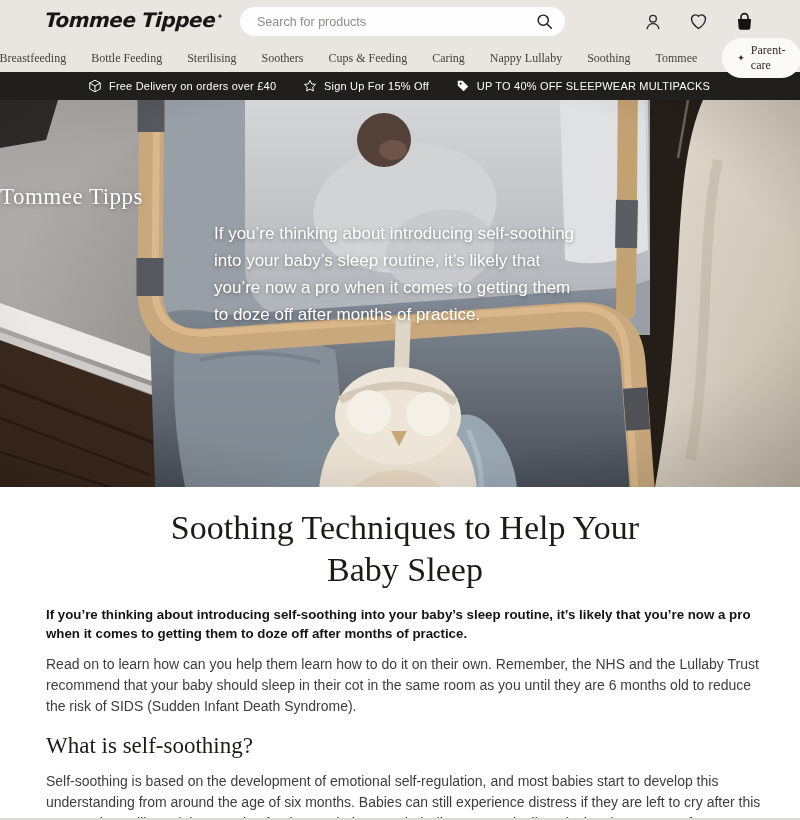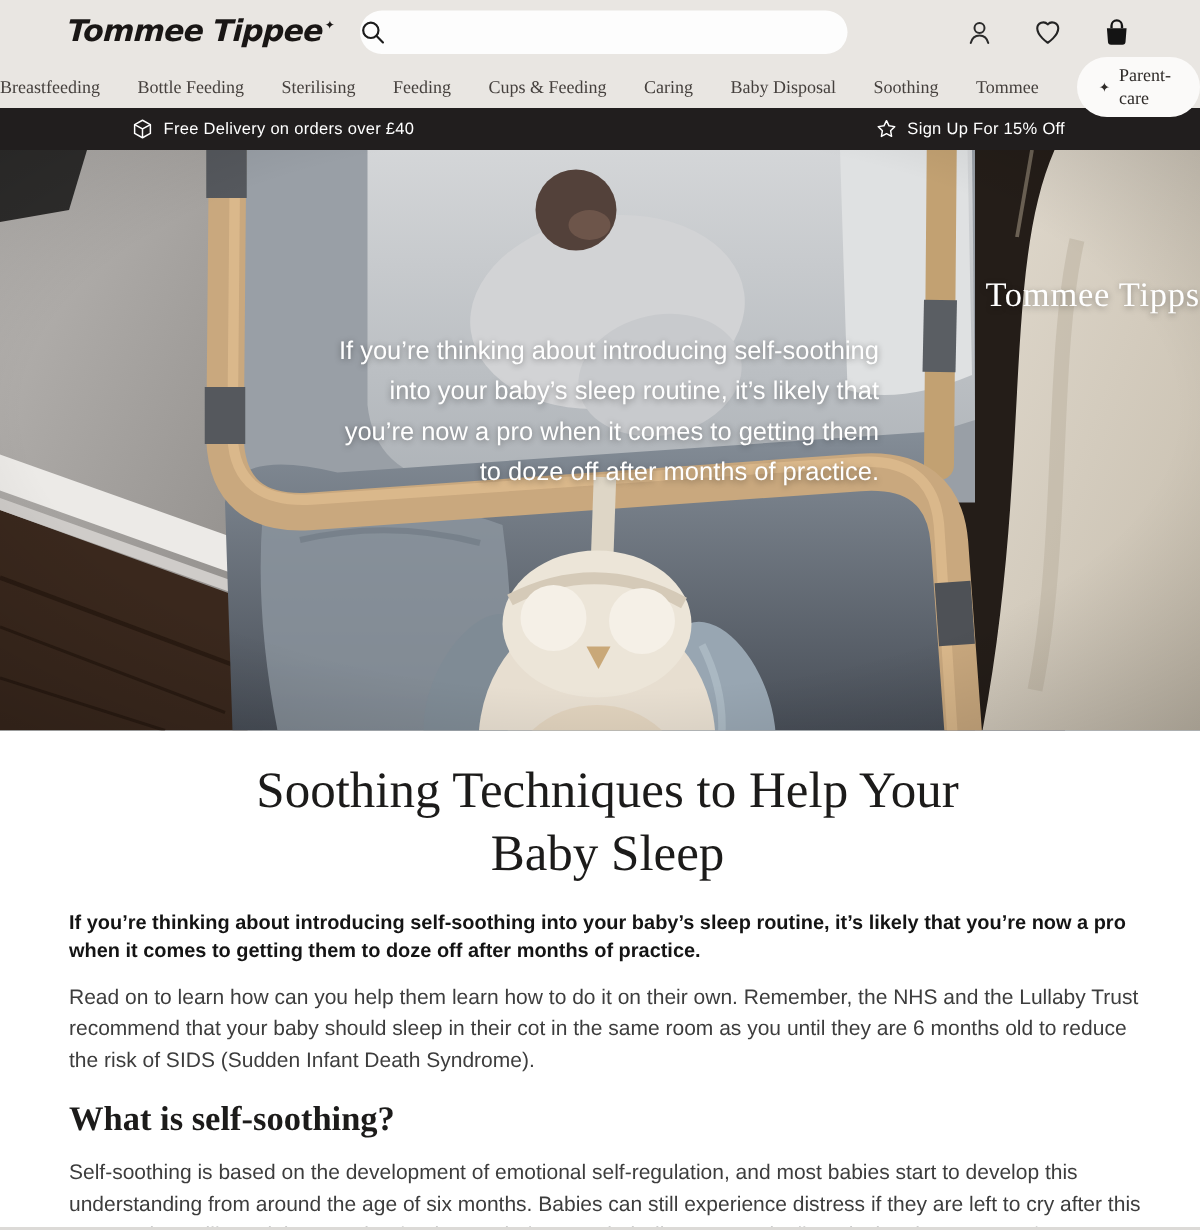--- a/index.html
+++ b/index.html
@@ -32,46 +32,47 @@
 
   
   .banner { height:28px; background:#211e1e; display:flex; align-items:center;
     justify-content:space-between; padding:0 90px 0 88px; }
   .banner-item { display:flex; align-items:center; gap:7px; color:#fff; font-size:11px;
     letter-spacing:.2px; white-space:nowrap; }
 
   
   .hero { position:relative; width:800px; height:387px; background:#5d646d; overflow:hidden; }
   .hero svg.scene { position:absolute; inset:0; }
-  .hero-text { position:absolute; left:0; right:0; top:84px; text-align:right; color:#fff; z-index:5; }
+  .hero-text { position:absolute; left:0; right:0; top:84px; text-align:left; color:#fff; z-index:5; }
   .hero-title { font-family:"Liberation Serif", serif; font-size:23px; font-weight:400;
     letter-spacing:.5px; text-shadow:0 1px 4px rgba(0,0,0,.35); }
   .hero-sub { width:372px; margin:10px auto 0; font-size:17px; line-height:27px;
     text-shadow:0 1px 4px rgba(0,0,0,.4); }
 
   
   .article { padding:20px 36px 0 46px; background:#fff; }
   .article h1 { font-family:"Liberation Serif", serif; font-weight:400; font-size:34px;
     line-height:1.23; color:#1c1b1a; text-align:center; max-width:470px; margin:0 auto 14px; }
   .intro-bold { font-size:13.3px; font-weight:bold; line-height:1.45; color:#141414; margin-bottom:11px; }
   .article p.body { font-size:14px; line-height:1.5; color:#3d3d3d; margin-bottom:12px; }
-  .article h2 { font-family:"Liberation Serif", serif; font-weight:700; font-size:23px;
+  .article h2 { font-family:"Liberation Serif", serif; font-weight:400; font-size:23px;
     color:#1c1b1a; margin:16px 0 12px; }
   .bottom-edge { position:absolute; left:0; bottom:0; width:800px; height:2px; background:#dcdad7; }
 
   svg.icn { display:block; }
 </style>
 </head>
 <body>
 
 <div class="header">
   <div class="header-top">
     <div class="logo"><span>Tommee Tippee</span><span class="mark">✦</span></div>
 
     <div class="searchbar">
+      <input type="text" placeholder="Search for products" style="">
       <span class="sicon">
         <svg class="icn" width="17" height="17" viewBox="0 0 20 20">
             <circle cx="8.5" cy="8.5" r="6" fill="none" stroke="#1c1c1c" stroke-width="1.7"></circle>
             <line x1="13" y1="13" x2="18" y2="18" stroke="#1c1c1c" stroke-width="1.7" stroke-linecap="round"></line>
           </svg>
       </span>
     </div>
 
     <div class="header-icons">
       <span class="hicon">
@@ -91,24 +92,24 @@
             <path d="M4.5 9h15l-.8 10.2a2.4 2.4 0 0 1-2.4 2.3H7.7a2.4 2.4 0 0 1-2.4-2.3z" fill="#141414"></path>
           </svg>
       </span>
     </div>
   </div>
 
   <div class="nav">
     <span class="nav-item">Breastfeeding</span>
     <span class="nav-item">Bottle Feeding</span>
     <span class="nav-item">Sterilising</span>
-    <span class="nav-item">Feeding</span>
+    <span class="nav-item">Soothers</span>
     <span class="nav-item">Cups &amp; Feeding</span>
     <span class="nav-item">Caring</span>
-    <span class="nav-item">Baby Disposal</span>
+    <span class="nav-item">Nappy Lullaby</span>
     <span class="nav-item">Soothing</span>
     <span class="nav-item">Tommee</span>
     <span class="nav-pill">
       <span class="spark">✦</span>
       <span>Parent-care</span>
     </span>
   </div>
 </div>
 
 <div class="banner">
@@ -117,20 +118,27 @@
         <path d="M12 2l9 5v10l-9 5-9-5V7z" fill="none" stroke="#fff" stroke-width="1.7" stroke-linejoin="round"></path>
         <path d="M3 7l9 5 9-5M12 12v10" fill="none" stroke="#fff" stroke-width="1.7"></path>
       </svg>
     <span>Free Delivery on orders over £40</span>
   </span>
   <span class="banner-item">
     <svg class="icn" width="14" height="14" viewBox="0 0 24 24">
         <path d="M12 2.5l2.9 5.9 6.5.9-4.7 4.6 1.1 6.5L12 17.3l-5.8 3.1 1.1-6.5L2.6 9.3l6.5-.9z" fill="none" stroke="#fff" stroke-width="1.7" stroke-linejoin="round"></path>
       </svg>
     <span>Sign Up For 15% Off</span>
+  </span>
+  <span class="banner-item">
+    <svg class="icn" width="14" height="14" viewBox="0 0 24 24">
+        <path d="M3 3h8l10 10-8 8L3 11z" fill="#fff"></path>
+        <circle cx="8" cy="8" r="1.8" fill="#211e1e"></circle>
+      </svg>
+    <span>UP TO 40% OFF SLEEPWEAR MULTIPACKS</span>
   </span>
 </div>
 
 <div class="hero">
   <svg class="scene" width="800" height="387" viewBox="0 0 800 387">
     <defs>
       <linearGradient id="wall" x1="0" y1="0" x2="1" y2="1">
         <stop offset="0" stop-color="#b8b5b2"></stop>
           <stop offset="1" stop-color="#8d8a87"></stop>
       </linearGradient>

